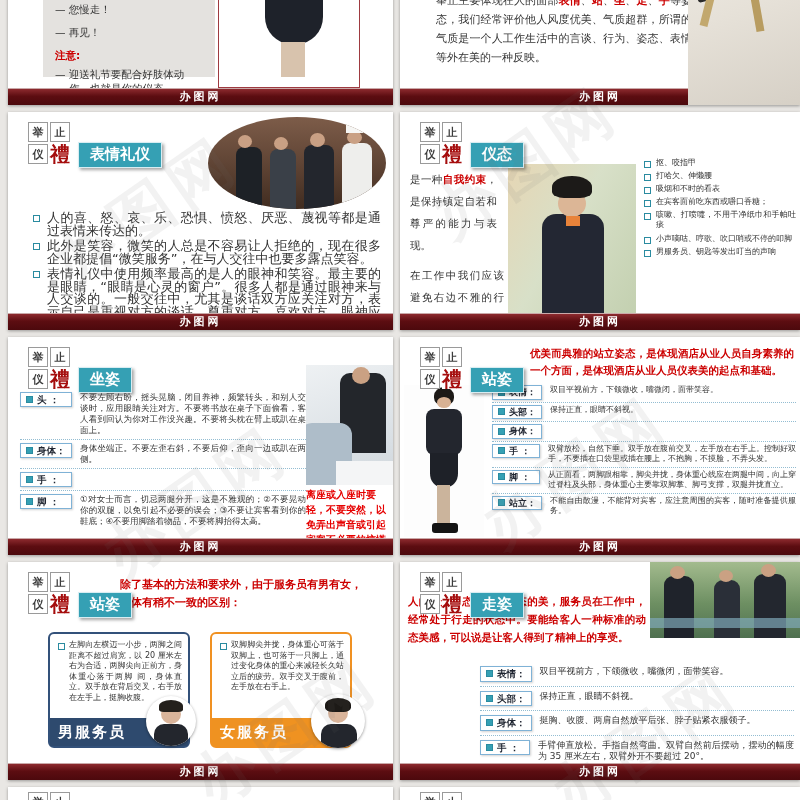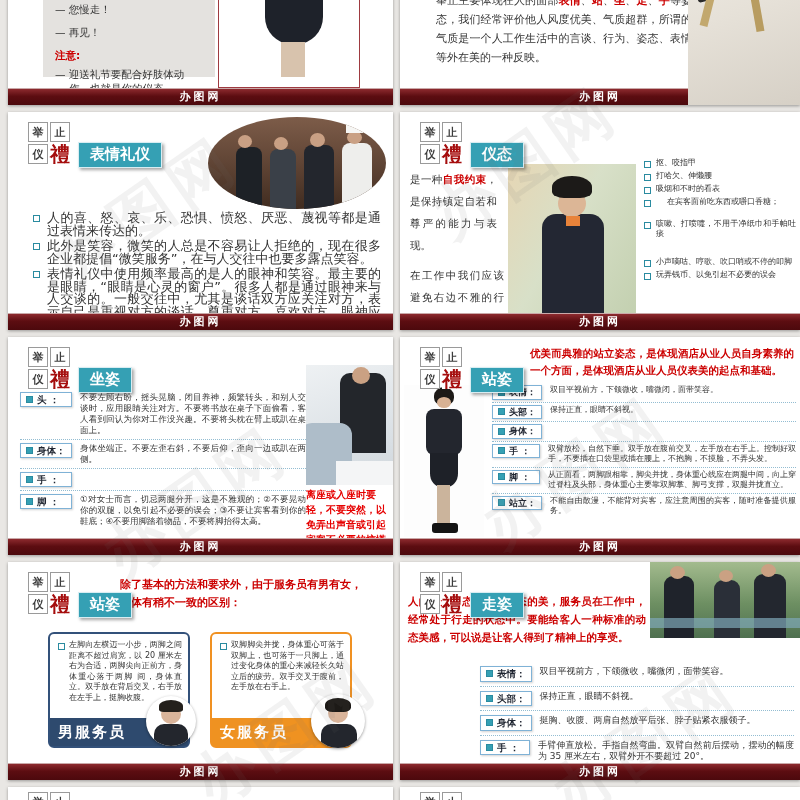--- a/index.html
+++ b/index.html
@@ -132,28 +132,28 @@
       <div class="shape" style="left:58px;top:52px;width:14px;height:10px;background:#e8833a;"></div>
     </div>
     <div style="position:absolute;left:244px;top:46px;width:152px;font-size:8px;line-height:10px;">
 
         <div class="blt" style="padding-left:12px;margin-bottom:3px;"><i class="sq"></i><span>抠、咬指甲</span></div>
 
         <div class="blt" style="padding-left:12px;margin-bottom:3px;"><i class="sq"></i><span>打哈欠、伸懒腰</span></div>
 
         <div class="blt" style="padding-left:12px;margin-bottom:3px;"><i class="sq"></i><span>吸烟和不时的看表</span></div>
 
-        <div class="blt" style="padding-left:23px;margin-bottom:12px;"><i class="sq"></i><span>在宾客面前吃东西或嚼口香糖；</span></div>
-
-
-        <div class="blt" style="padding-left:12px;margin-bottom:18px;"><i class="sq"></i><span>咳嗽、打喷嚏，不用干净纸巾和手帕吐痰</span></div>
+        <div class="blt" style="padding-left:12px;margin-bottom:3px;"><i class="sq"></i><span>在宾客面前吃东西或嚼口香糖；</span></div>
+
+
+        <div class="blt" style="padding-left:12px;margin-bottom:4px;"><i class="sq"></i><span>咳嗽、打喷嚏，不用干净纸巾和手帕吐痰</span></div>
 
         <div class="blt" style="padding-left:12px;margin-bottom:3px;"><i class="sq"></i><span>小声嘀咕、哼歌、吹口哨或不停的叩脚</span></div>
 
-        <div class="blt" style="padding-left:12px;margin-bottom:3px;"><i class="sq"></i><span>玩弄钱币、以免引起不必要的误会</span></div>
+        <div class="blt" style="padding-left:12px;margin-bottom:3px;"><i class="sq"></i><span>男服务员、钥匙等发出叮当的声响</span></div>
       </div>
     <div class="slide-footer">办图网</div>
   </div>
 
   <div class="slide w-l" style="left:8px;top:337px;">
     <div class="logo">
       <div class="cell">举</div>
       <div class="cell">止</div>
       <div class="cell">仪</div>
       <div class="cell li">禮</div>

